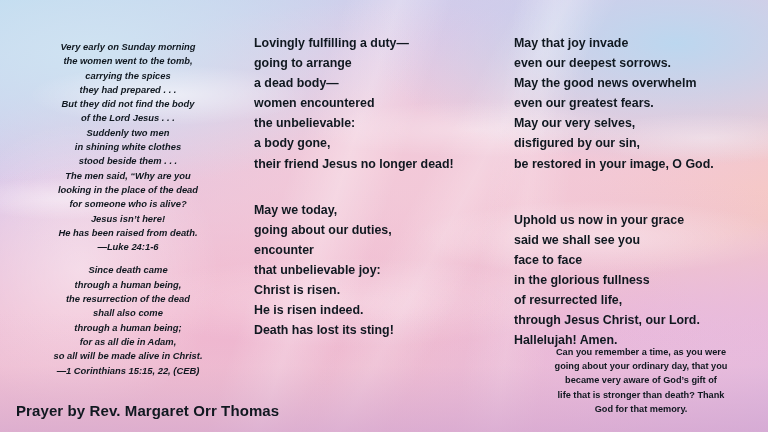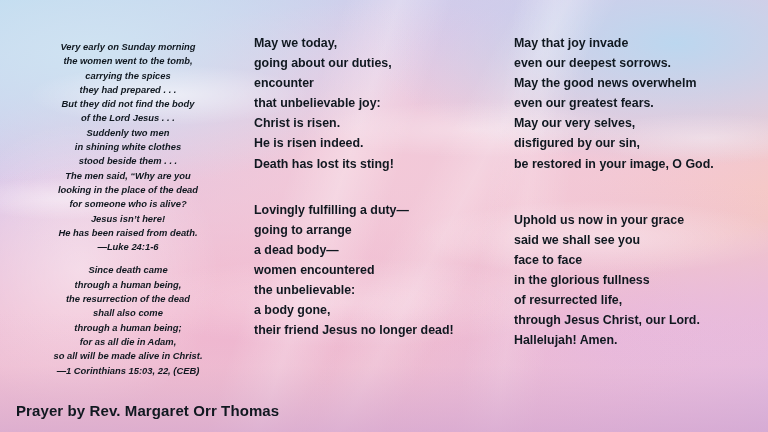--- a/index.html
+++ b/index.html
@@ -154,38 +154,38 @@
 Jesus isn’t here!
 He has been raised from death.
 —Luke 24:1-6</div>
     <div class="para">Since death came
 through a human being,
 the resurrection of the dead
 shall also come
 through a human being;
 for as all die in Adam,
 so all will be made alive in Christ.
-—1 Corinthians 15:03, 22, (CEB)</div>
+—1 Corinthians 15:15, 22, (CEB)</div>
   </div>
 
   <div class="col-mid">
+    <div class="stanza">Lovingly fulfilling a duty—
+going to arrange
+a dead body—
+women encountered
+the unbelievable:
+a body gone,
+their friend Jesus no longer dead!</div>
     <div class="stanza">May we today,
 going about our duties,
 encounter
 that unbelievable joy:
 Christ is risen.
 He is risen indeed.
 Death has lost its sting!</div>
-    <div class="stanza">Lovingly fulfilling a duty—
-going to arrange
-a dead body—
-women encountered
-the unbelievable:
-a body gone,
-their friend Jesus no longer dead!</div>
   </div>
 
   <div class="col-right">
     <div class="stanza">May that joy invade
 even our deepest sorrows.
 May the good news overwhelm
 even our greatest fears.
 May our very selves,
 disfigured by our sin,
 be restored in your image, O God.</div>
@@ -193,14 +193,19 @@
 said we shall see you
 face to face
 in the glorious fullness
 of resurrected life,
 through Jesus Christ, our Lord.
 Hallelujah! Amen.</div>
   </div>
 
   <div class="credit">Prayer by Rev. Margaret Orr Thomas</div>
 
+  <div class="reflection">Can you remember a time, as you were
+going about your ordinary day, that you
+became very aware of God’s gift of
+life that is stronger than death? Thank
+God for that memory.</div>
 
 </div>
 
 </body></html>

